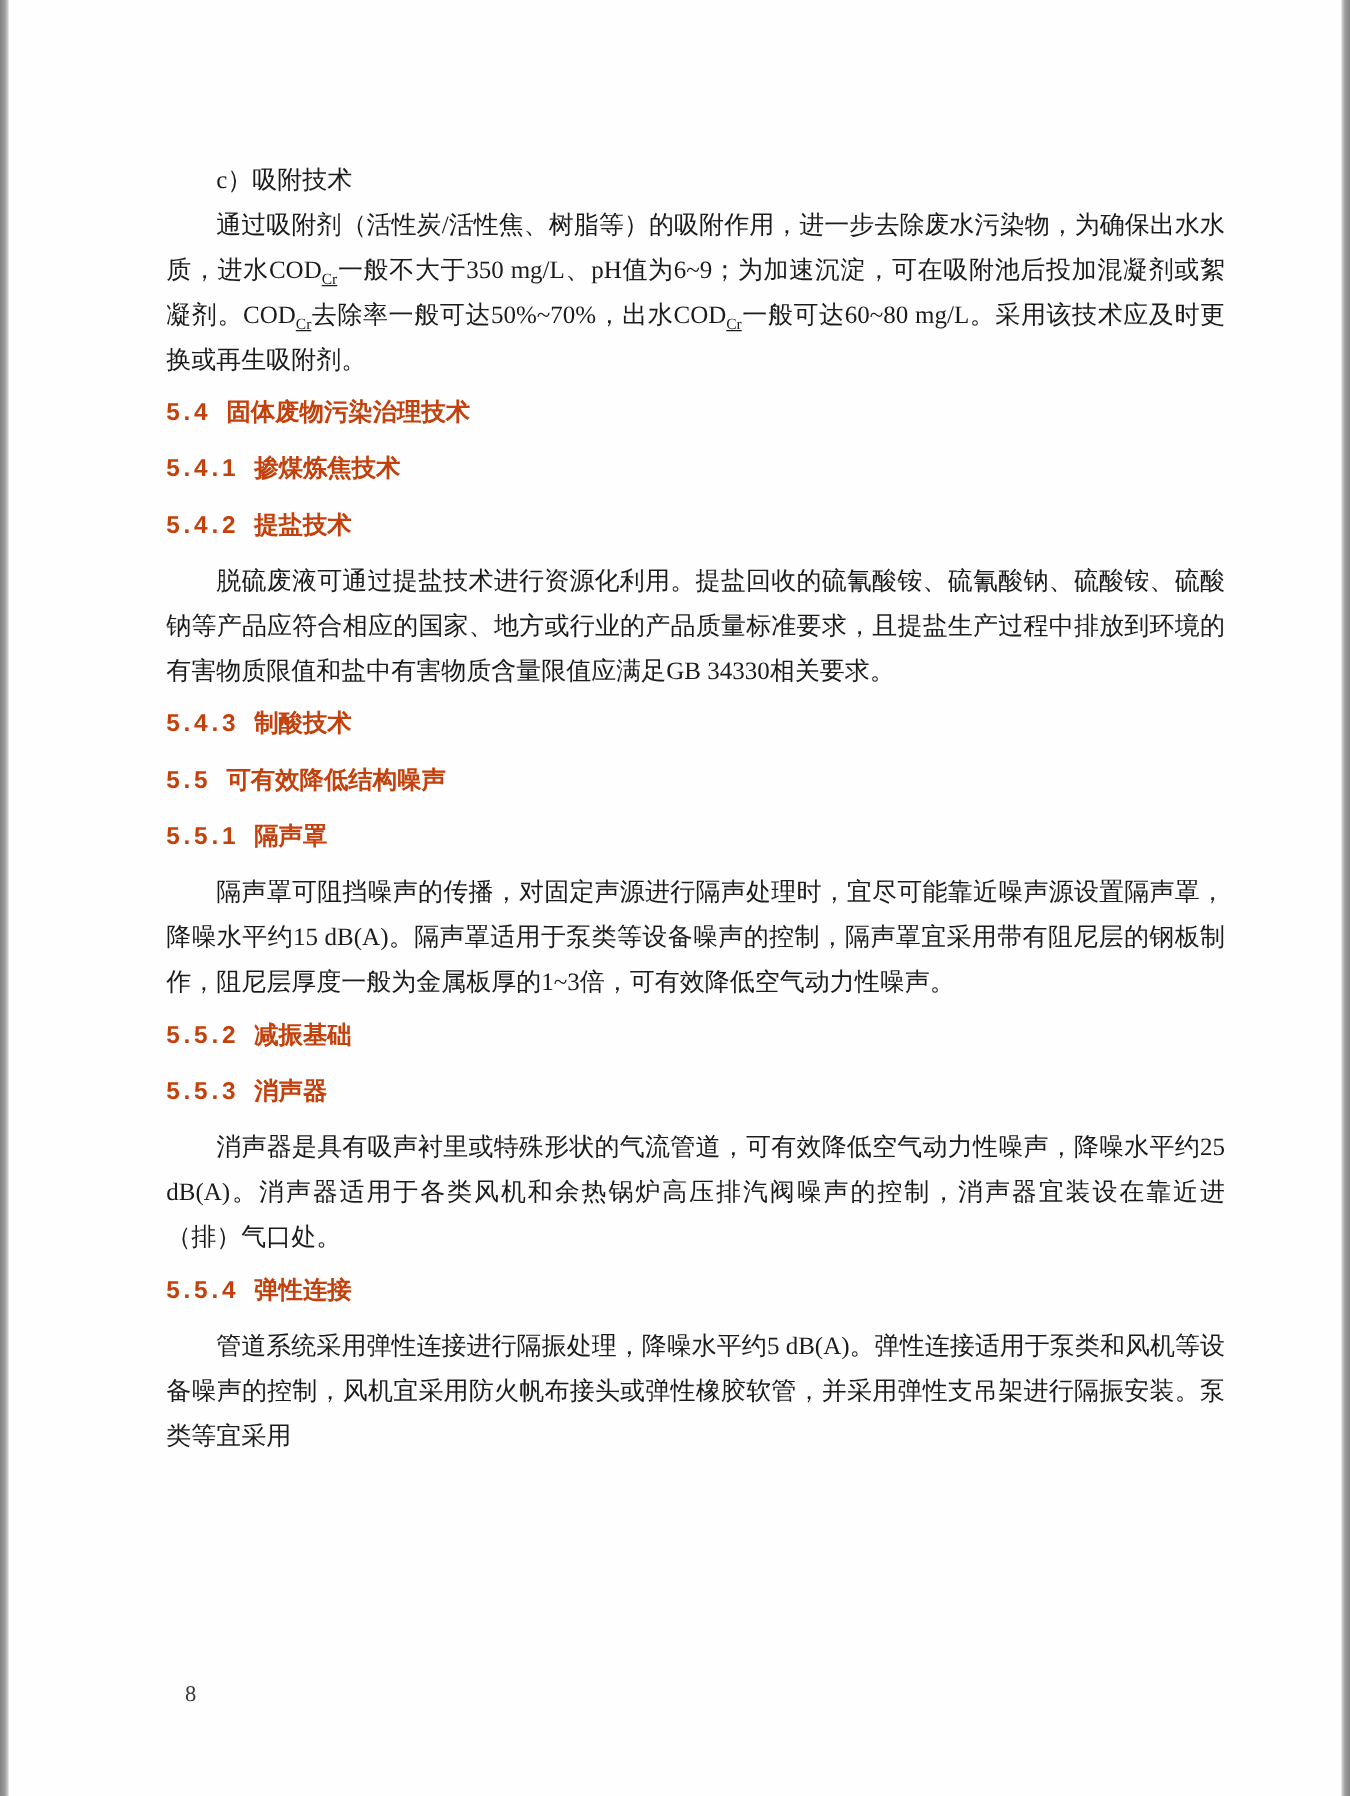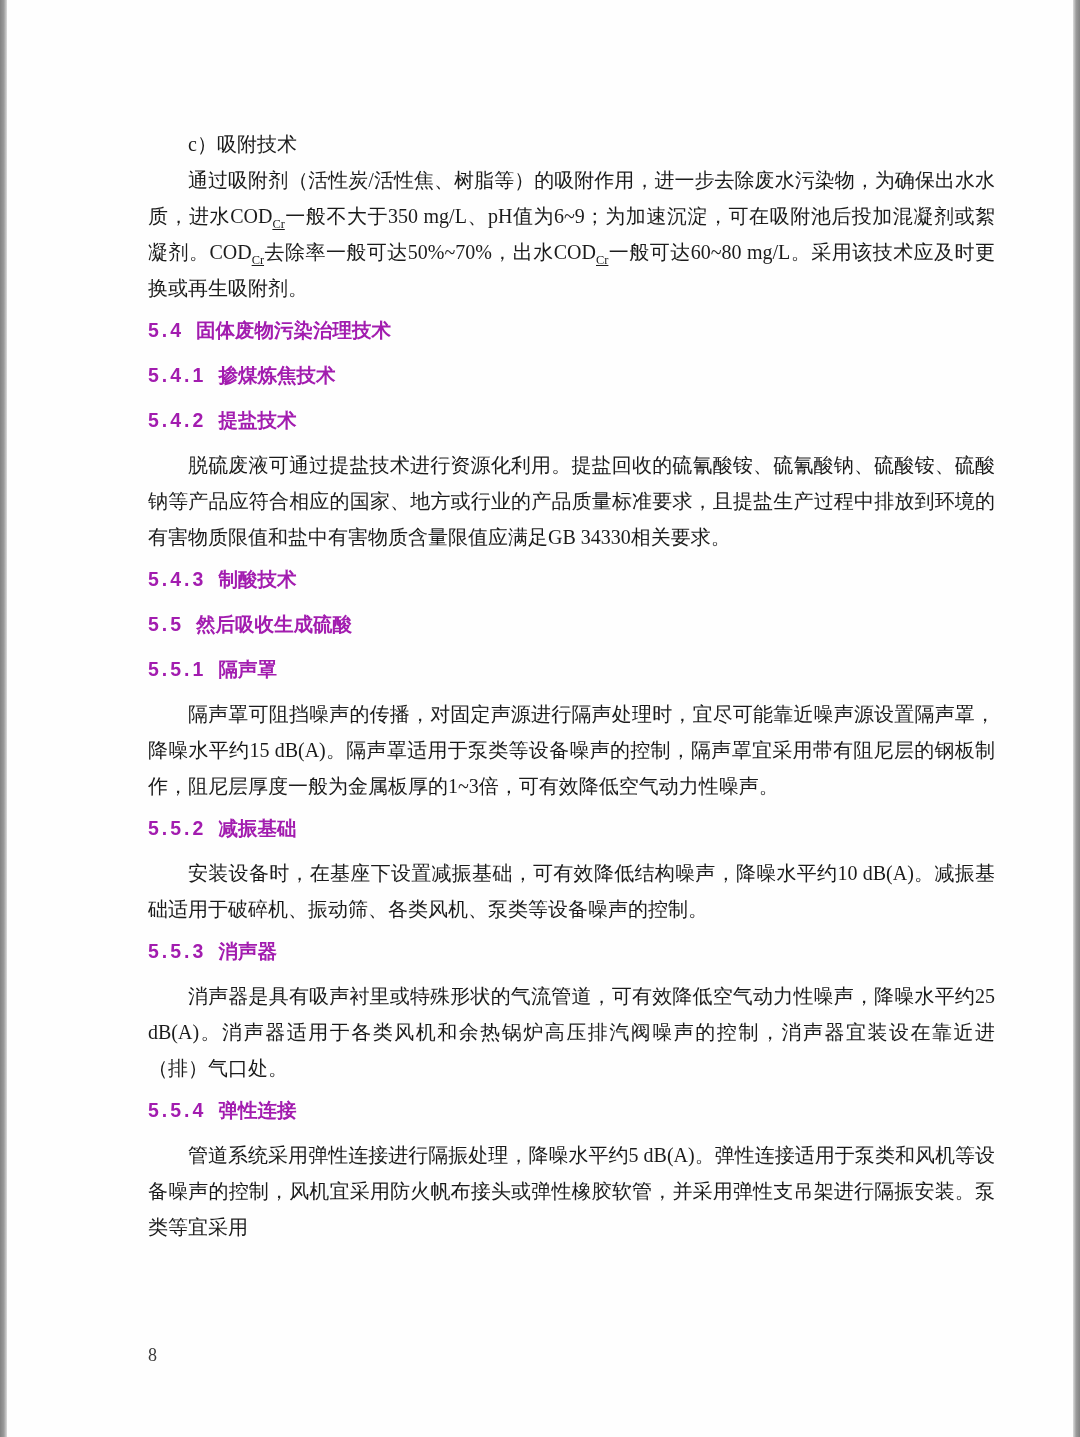--- a/index.html
+++ b/index.html
@@ -9,39 +9,39 @@
     background:#fefefe;
     font-family:"Liberation Serif", serif;
     color:#1b1b1b;
     overflow:hidden;
   }
   .edge { position:absolute; top:0; bottom:0; width:7px; }
   .edge-left  { left:0;  background:linear-gradient(to right, #828282 0%, #9b9b9b 55%, #dcdcdc 100%); }
   .edge-right { right:0; background:linear-gradient(to left,  #828282 0%, #9b9b9b 55%, #dcdcdc 100%); }
 
   .content {
-    position:absolute; left:148px; top:126px; width:847px;
+    position:absolute; left:133px; top:126px; width:847px;
   }
   p.body {
     margin:0;
     font-size:20px;
     line-height:36px;
     text-align:justify;
     overflow-wrap:break-word;
   }
   p.indent { text-indent:2em; }
   sub { font-size:0.62em; line-height:0;text-decoration:underline; }
 
   h2.sec {
     font-family:"Liberation Sans", sans-serif;
     font-weight:bold;
     font-size:19.5px;
     line-height:36px;
     margin:6px 0 9px 0;
-    color:#a21caf;
+    color:#c2410c;
   }
   h2.sec .num { letter-spacing:3px; margin-right:12px; }
 
   .page-num {
     position:absolute; left:148px; top:1344px;
     font-size:18px; line-height:22px; color:#3a3a3a;
   }
 </style>
 </head>
 <body>
@@ -67,32 +67,31 @@
     <h2 class="sec">
       <span class="num">5.4.2</span><span>提盐技术</span>
     </h2>
     <p class="body indent">脱硫废液可通过提盐技术进行资源化利用。提盐回收的硫氰酸铵、硫氰酸钠、硫酸铵、硫酸钠等产品应符合相应的国家、地方或行业的产品质量标准要求，且提盐生产过程中排放到环境的有害物质限值和盐中有害物质含量限值应满足GB 34330相关要求。</p>
 
     <h2 class="sec">
       <span class="num">5.4.3</span><span>制酸技术</span>
     </h2>
 
     <h2 class="sec">
-      <span class="num">5.5</span><span>然后吸收生成硫酸</span>
+      <span class="num">5.5</span><span>可有效降低结构噪声</span>
     </h2>
 
     <h2 class="sec">
       <span class="num">5.5.1</span><span>隔声罩</span>
     </h2>
     <p class="body indent">隔声罩可阻挡噪声的传播，对固定声源进行隔声处理时，宜尽可能靠近噪声源设置隔声罩，降噪水平约15 dB(A)。隔声罩适用于泵类等设备噪声的控制，隔声罩宜采用带有阻尼层的钢板制作，阻尼层厚度一般为金属板厚的1~3倍，可有效降低空气动力性噪声。</p>
 
     <h2 class="sec">
       <span class="num">5.5.2</span><span>减振基础</span>
     </h2>
-    <p class="body indent">安装设备时，在基座下设置减振基础，可有效降低结构噪声，降噪水平约10 dB(A)。减振基础适用于破碎机、振动筛、各类风机、泵类等设备噪声的控制。</p>
 
     <h2 class="sec">
       <span class="num">5.5.3</span><span>消声器</span>
     </h2>
     <p class="body indent">消声器是具有吸声衬里或特殊形状的气流管道，可有效降低空气动力性噪声，降噪水平约25 dB(A)。消声器适用于各类风机和余热锅炉高压排汽阀噪声的控制，消声器宜装设在靠近进（排）气口处。</p>
 
     <h2 class="sec">
       <span class="num">5.5.4</span><span>弹性连接</span>
     </h2>
     <p class="body indent">管道系统采用弹性连接进行隔振处理，降噪水平约5 dB(A)。弹性连接适用于泵类和风机等设备噪声的控制，风机宜采用防火帆布接头或弹性橡胶软管，并采用弹性支吊架进行隔振安装。泵类等宜采用</p>

